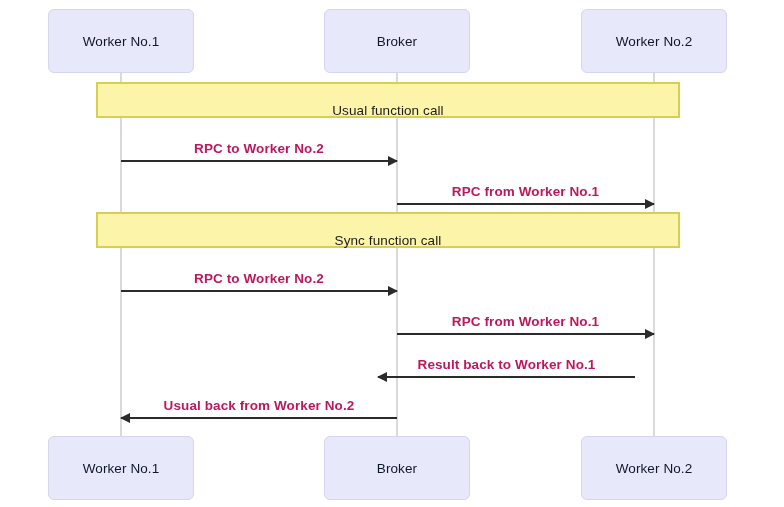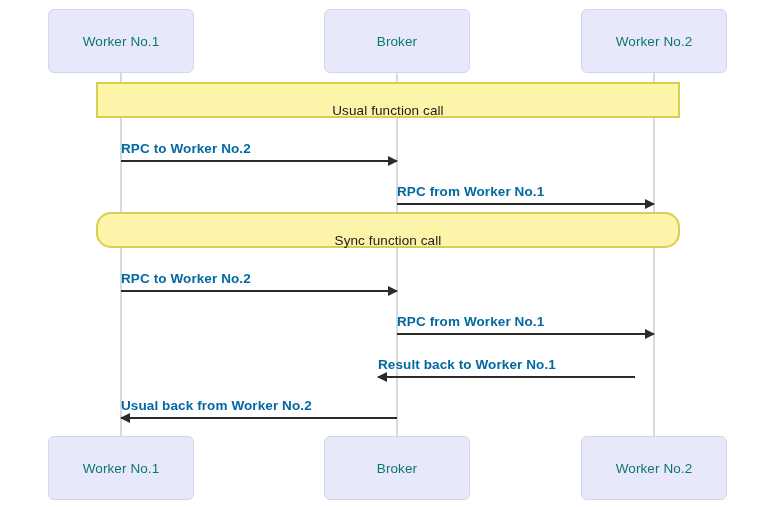--- a/index.html
+++ b/index.html
@@ -34,21 +34,21 @@
     height: 64px;
     background: #e8e8fb;
     border: 1px solid #d5d5ef;
     border-radius: 6px;
     display: flex;
     align-items: center;
     justify-content: center;
   }
   .participant-label {
     font-size: 13.5px;
-    color: #0f766e;
+    color: #0f172a;
     letter-spacing: 0.1px;
     white-space: nowrap;
   }
 
   
   .banner {
     position: absolute;
     box-sizing: border-box;
     left: 96px;
     width: 584px;
@@ -96,23 +96,24 @@
   .message.to-left .head {
     left: -1px;
     transform: translateY(-50%);
     border-right: 10px solid #2b2b2b;
   }
   .message-label {
     position: absolute;
     bottom: 6px;
     left: 0;
     right: 0;
+    text-align: center;
     font-size: 13.5px;
     font-weight: bold;
-    color: #0369a1;
+    color: #be185d;
     white-space: nowrap;
     letter-spacing: 0.1px;
   }
 </style>
 </head>
 <body>
 
 <div id="canvas">
 
   <div class="lifeline" style="left:120px; top:73px; height:364px;"></div>
@@ -126,21 +127,21 @@
     <span class="participant-label">Broker</span>
   </div>
   <div class="participant" style="left:581px; top:9px;">
     <span class="participant-label">Worker No.2</span>
   </div>
 
   <div class="banner" style="top:82px;">
     <span class="banner-label">Usual function call</span>
   </div>
 
-  <div class="banner" style="top:212px;border-radius:15px;">
+  <div class="banner" style="top:212px;">
     <span class="banner-label">Sync function call</span>
   </div>
 
   <div class="message to-right" style="left:121px; top:160px; width:276px;">
     <span class="message-label">RPC to Worker No.2</span>
     <span class="line"></span>
     <span class="head"></span>
   </div>
 
   <div class="message to-right" style="left:397px; top:203px; width:257px;">

